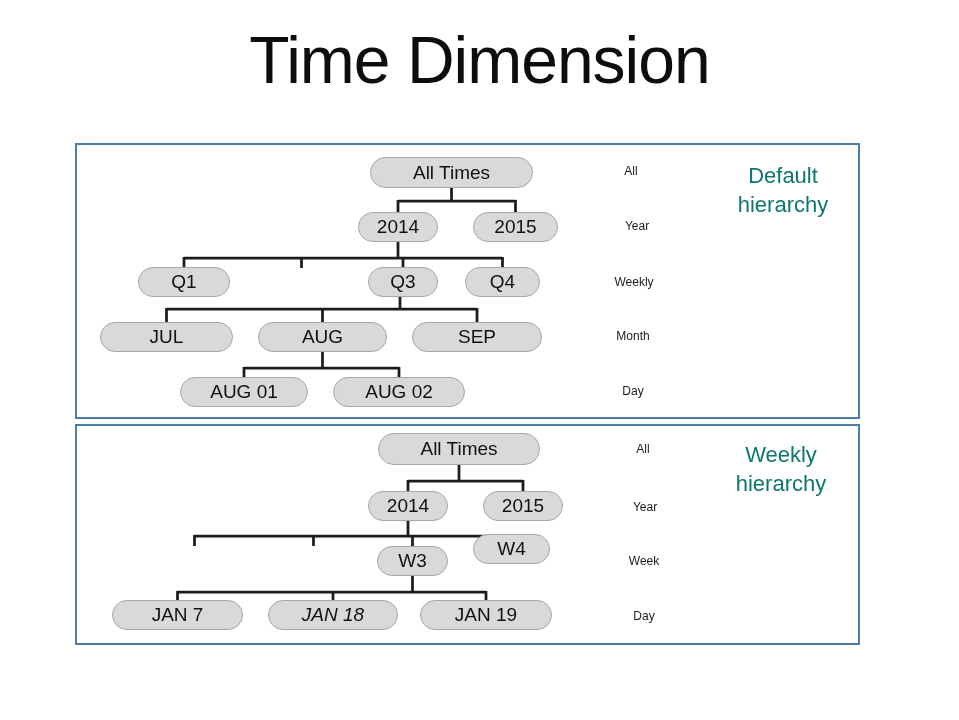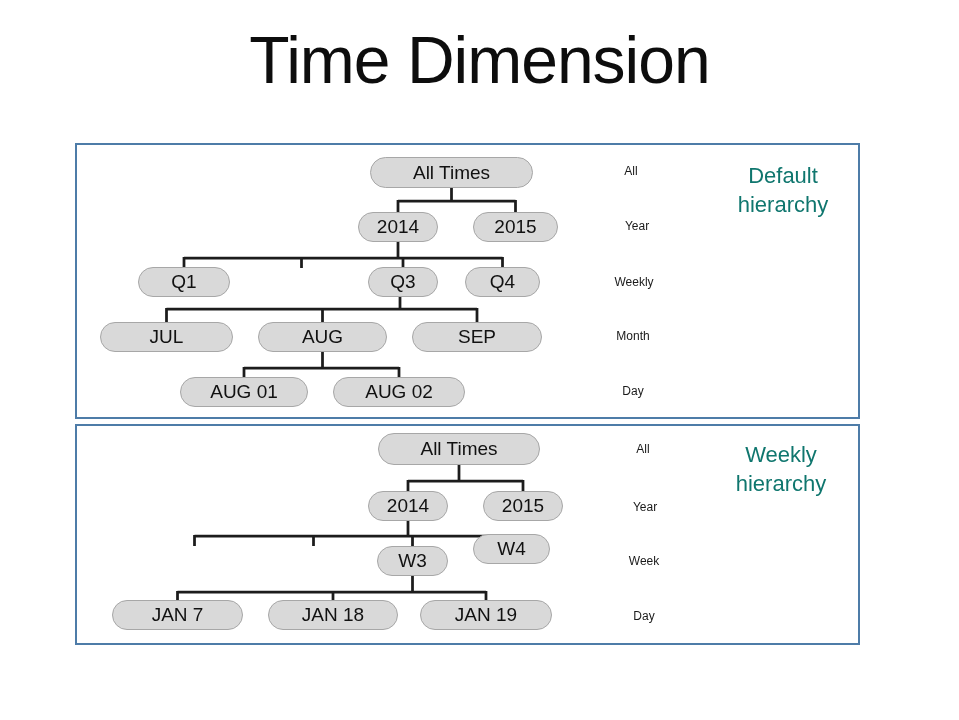--- a/index.html
+++ b/index.html
@@ -147,21 +147,21 @@
                M256 165 L256 175
                M409 165 L409 175" fill="none" stroke="#1c1c1c" stroke-width="2.75"></path>
     </svg>
 
     <div class="tree-node" style="left:301px; top:7px;   width:162px; height:32px;">All Times</div>
     <div class="tree-node" style="left:291px; top:65px;  width:80px;  height:30px;">2014</div>
     <div class="tree-node" style="left:406px; top:65px;  width:80px;  height:30px;">2015</div>
     <div class="tree-node" style="left:300px; top:120px; width:71px;  height:30px;">W3</div>
     <div class="tree-node" style="left:396px; top:108px; width:77px;  height:30px;">W4</div>
     <div class="tree-node" style="left:35px;  top:174px; width:131px; height:30px;">JAN 7</div>
-    <div class="tree-node" style="left:191px; top:174px; width:130px; height:30px;">JAN 18</div>
+    <div class="tree-node" style="left:191px; top:174px; width:130px; height:30px;font-style:italic;">JAN 18</div>
     <div class="tree-node" style="left:343px; top:174px; width:132px; height:30px;">JAN 19</div>
 
     <div class="level-label" style="left:521px; top:16px;">All</div>
     <div class="level-label" style="left:523px; top:74px;">Year</div>
     <div class="level-label" style="left:522px; top:128px;">Week</div>
     <div class="level-label" style="left:522px; top:183px;">Day</div>
 
     <div class="panel-heading" style="left:619px; top:14px;">
       <div>Weekly</div>
       <div>hierarchy</div>

